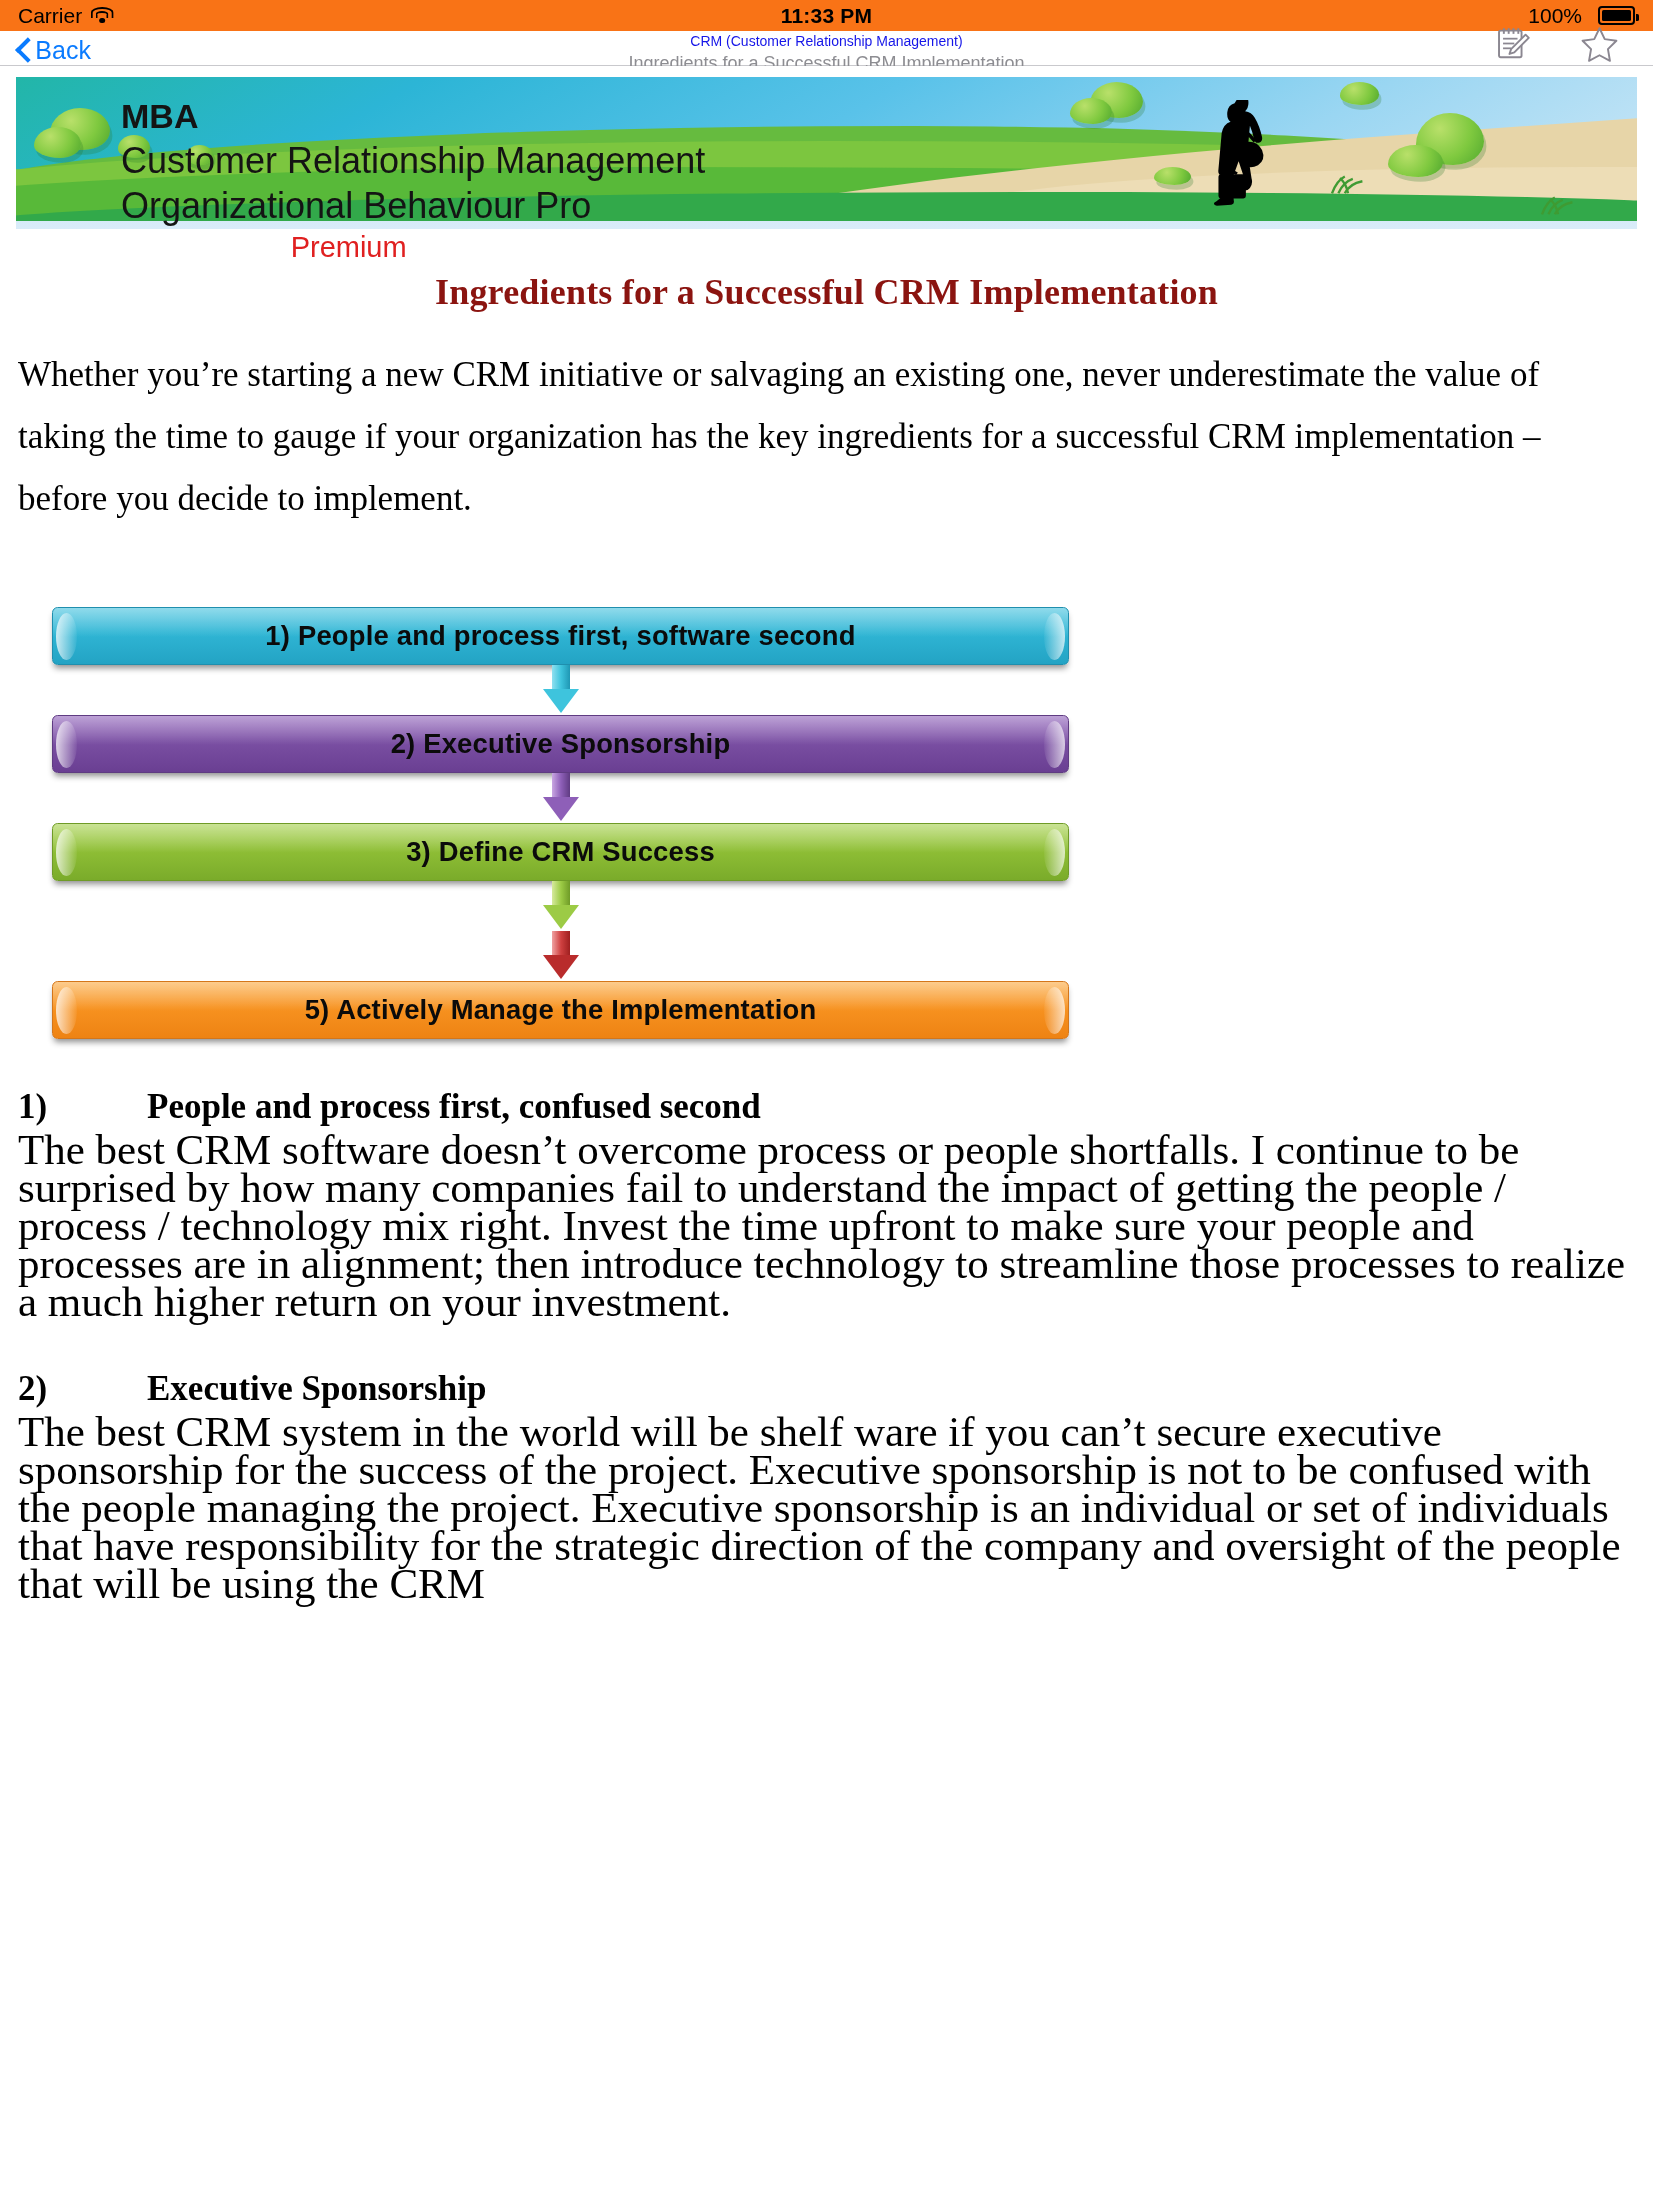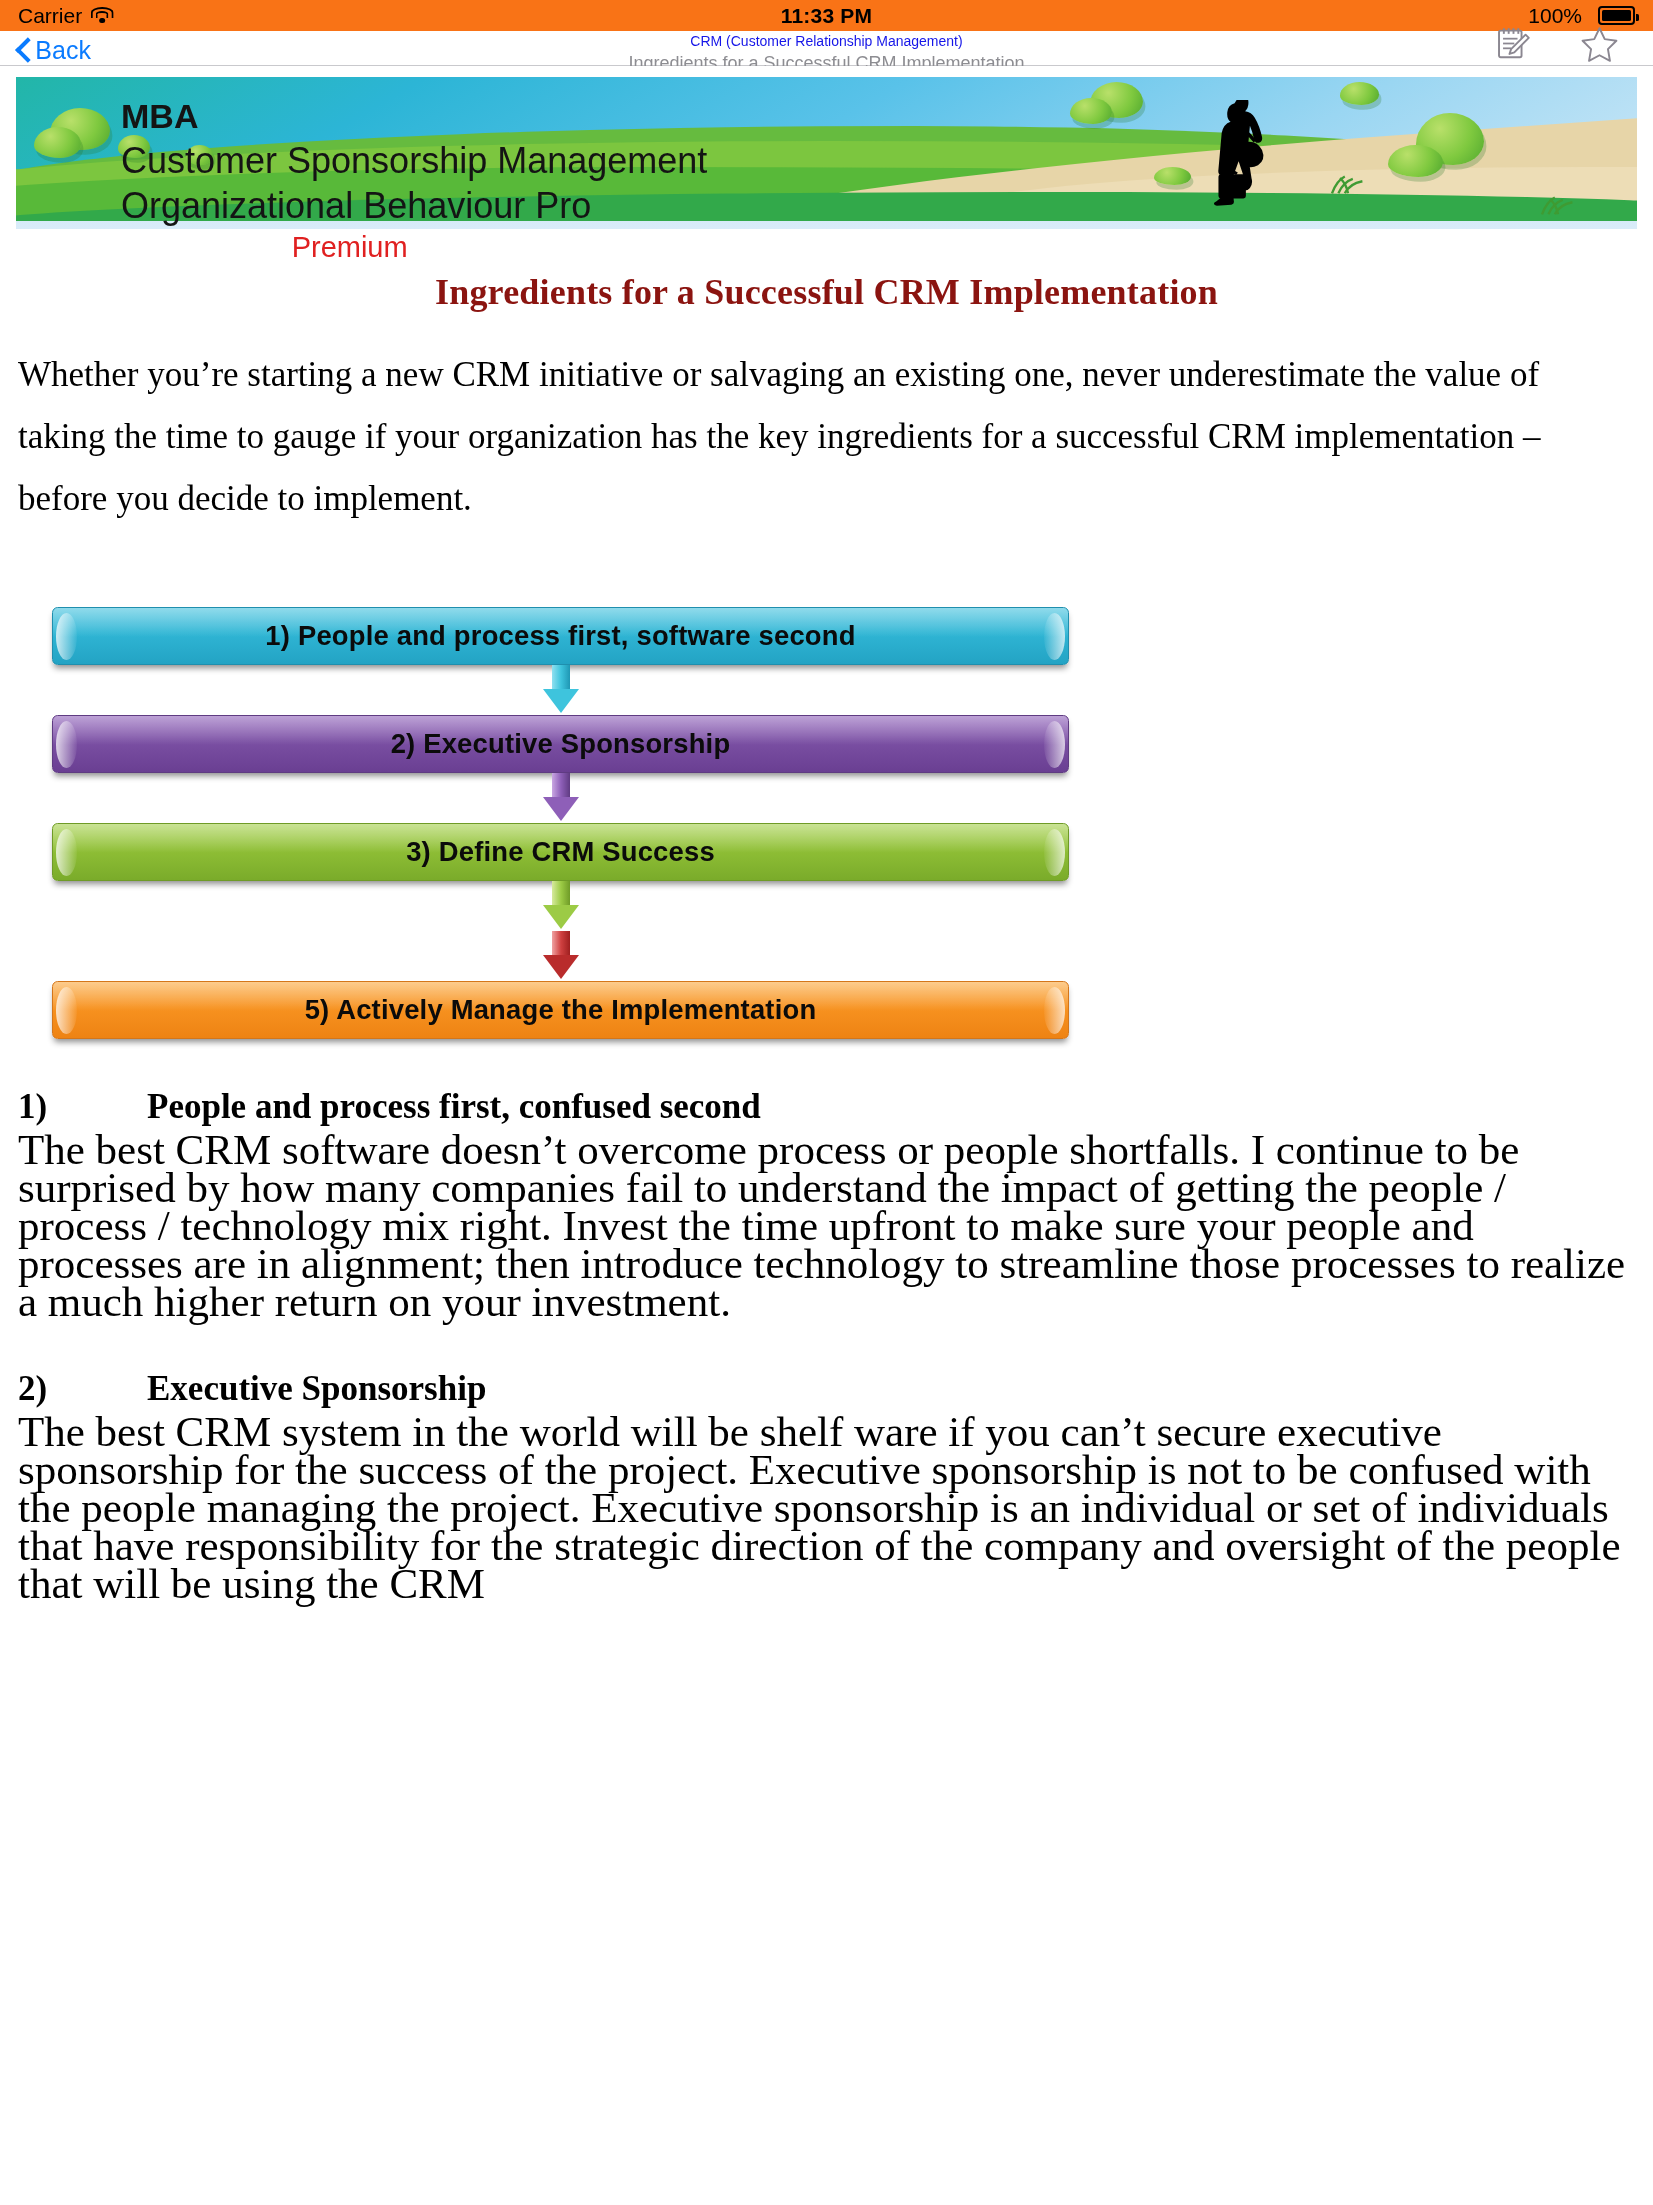--- a/index.html
+++ b/index.html
@@ -408,17 +408,17 @@
     <div class="sec-head">
       <span class="num">2)</span><span>Executive Sponsorship</span>
     </div>
     <div class="sec-body">The best CRM system in the world will be shelf ware if you can’t secure executive sponsorship for the success of the project.   Executive sponsorship is not to be confused with the people managing the project.  Executive sponsorship is an individual or set of individuals that have responsibility for the strategic direction of the company and oversight of the people that will be using the CRM</div>
 
   </div>
 </div>
 
 <div style="position:absolute;left:121px;top:95px;z-index:30;pointer-events:none;">
   <div style="font-size:34px;color:#141414;line-height:1.26;font-weight:bold;">MBA</div>
-  <div style="font-size:36px;color:#141414;line-height:1.26;">Customer Sponsorship Management</div>
+  <div style="font-size:36px;color:#141414;line-height:1.26;">Customer Relationship Management</div>
   <div style="font-size:36px;color:#141414;line-height:1.26;">Organizational Behaviour Pro</div>
   <div style="font-size:29px;color:#e02020;line-height:1.26;text-align:center;padding-right:129px;">Premium</div>
 </div>
 
 
 </body></html>

